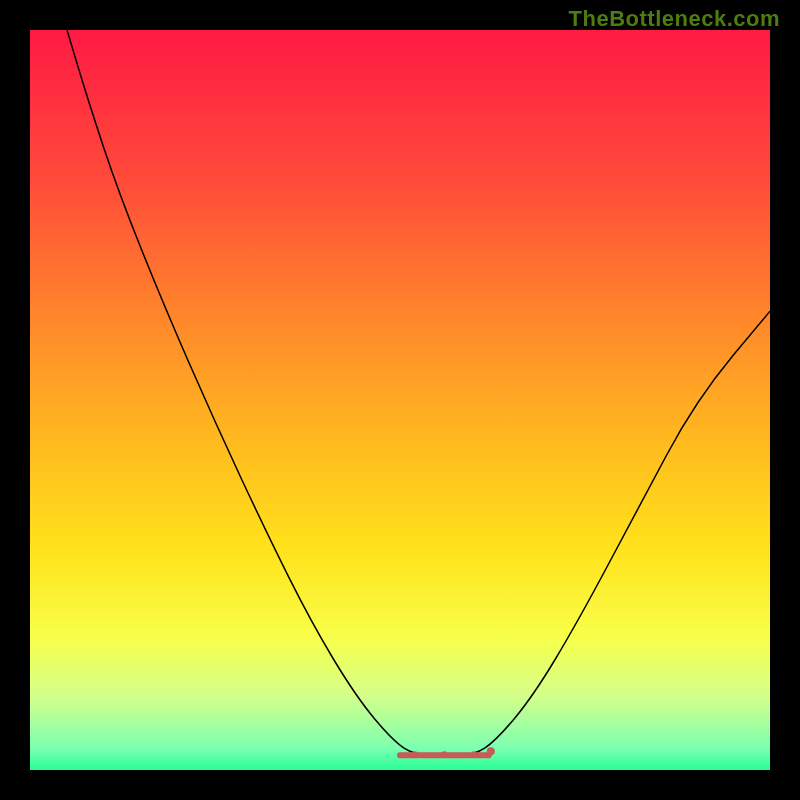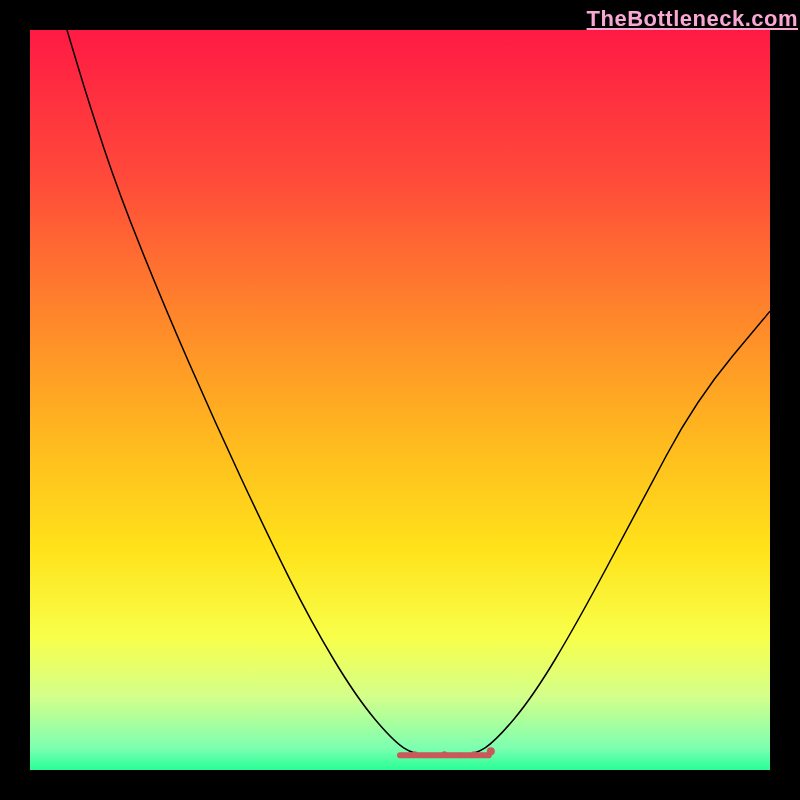--- a/index.html
+++ b/index.html
@@ -13,28 +13,27 @@
   }
   .frame {
     position: relative;
     width: 800px;
     height: 800px;
     background: #000;
   }
   .watermark {
     position: absolute;
     top: 6px;
-    right: 2px;
-    color: #f9a8d4;
+    right: 20px;
+    color: #4d7c0f;
     font-size: 22px;
     font-weight: bold;
     letter-spacing: 0.5px;
     z-index: 20;
     user-select: none;
-    text-decoration: underline;
   }
   svg.plot {
     position: absolute;
     top: 30px;
     left: 30px;
     width: 740px;
     height: 740px;
     display: block;
   }
 </style>

